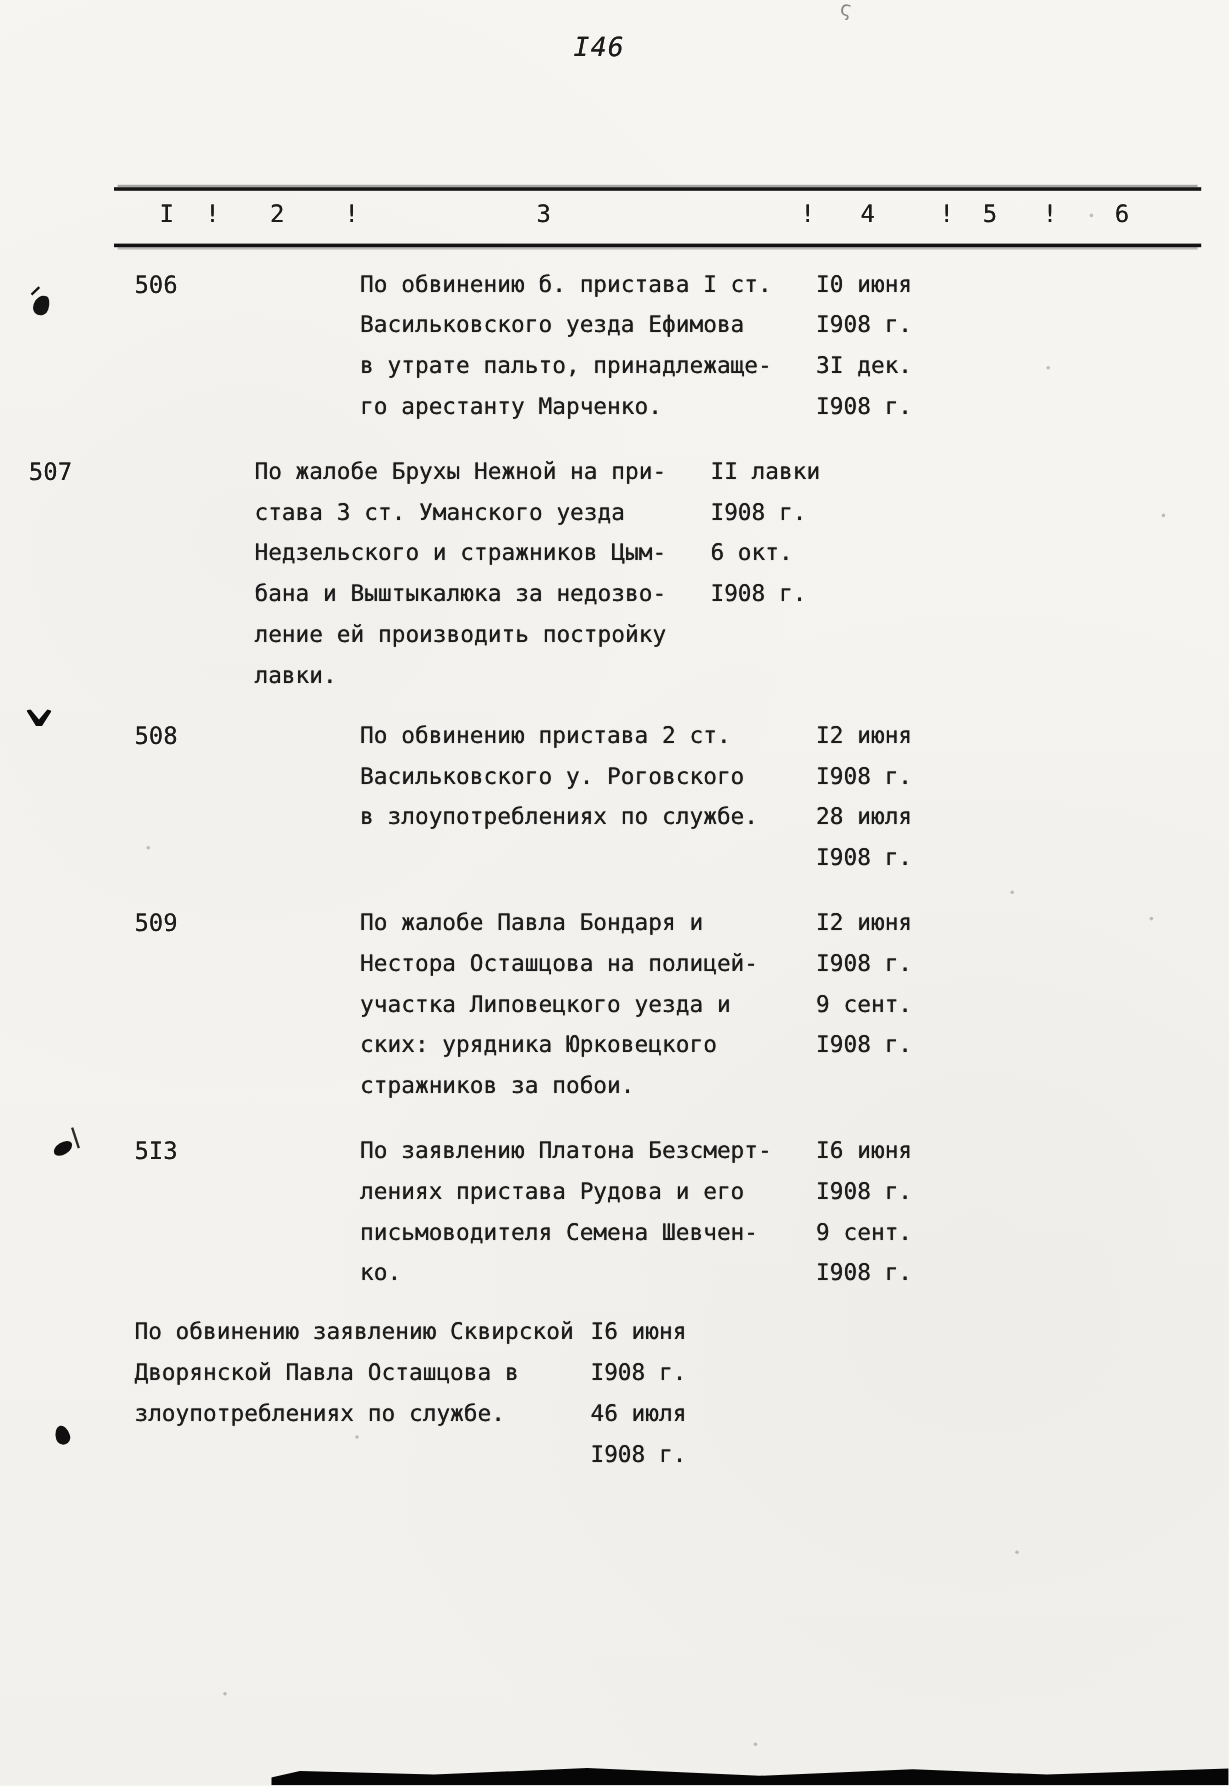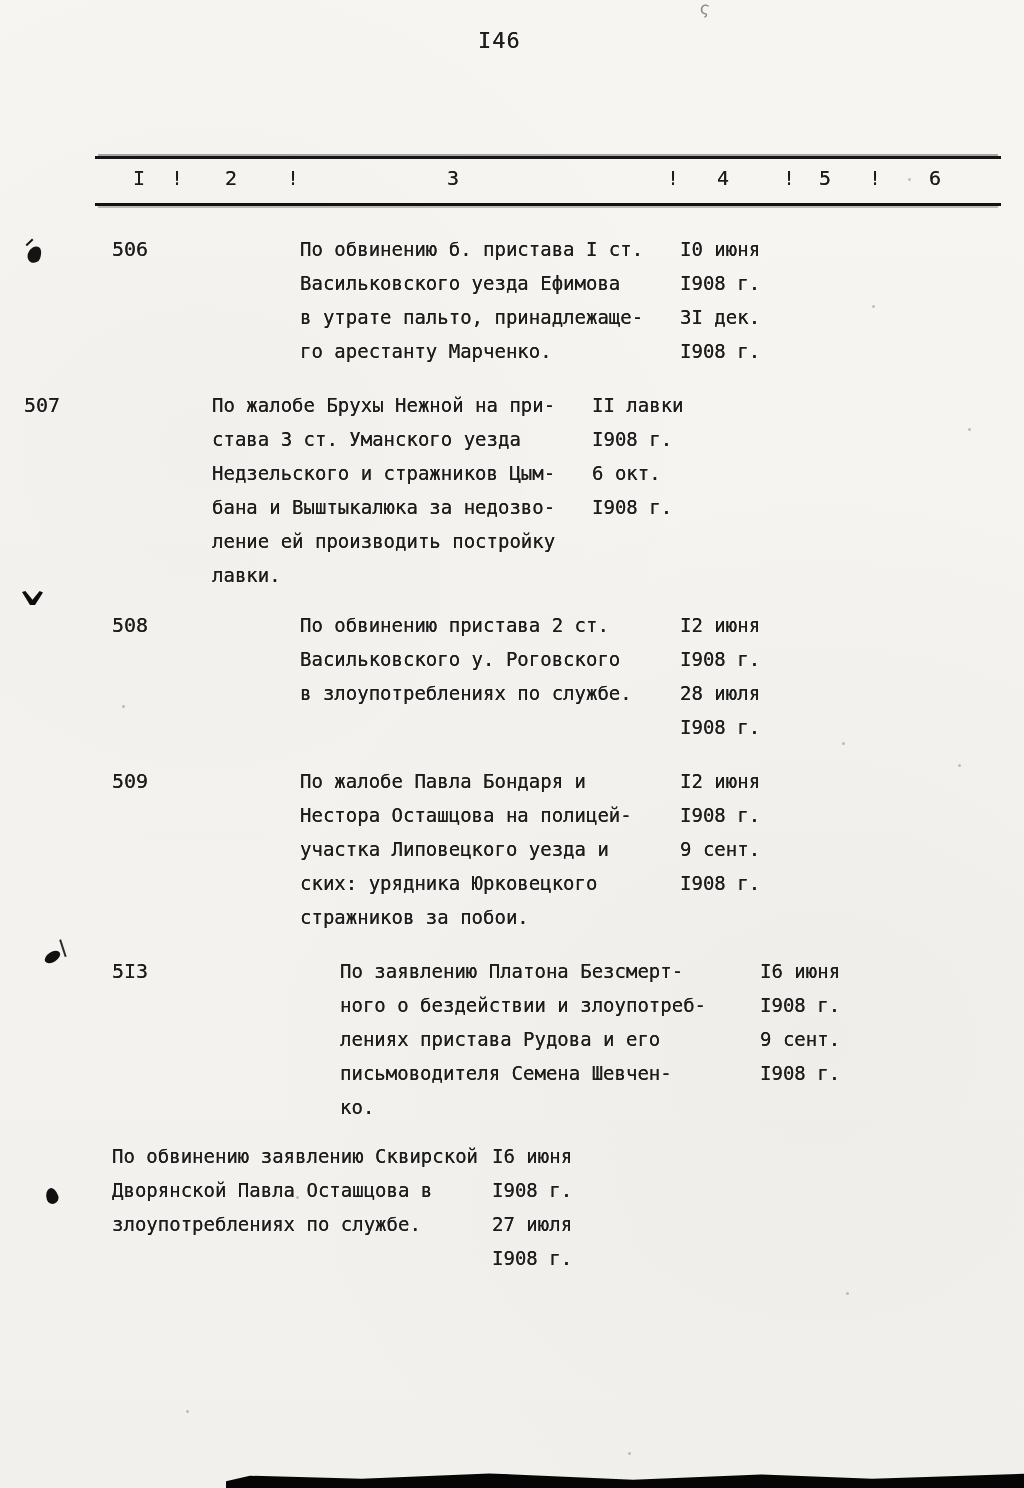--- a/index.html
+++ b/index.html
@@ -15,37 +15,38 @@
     background:
       radial-gradient(circle at 20% 30%, rgba(0,0,0,0.015), transparent 40%),
       radial-gradient(circle at 80% 70%, rgba(0,0,0,0.02), transparent 45%),
       linear-gradient(180deg, rgba(255,255,255,0.04), rgba(0,0,0,0.02));
   }
 
   .page-number{
     position:absolute;top:28px;left:478px;
     font-size:22px;letter-spacing:1px;
     text-shadow:0 0 .5px #333;
+    font-style:italic;
   }
 
   .table-header{
     position:absolute;top:156px;left:95px;width:906px;height:44px;
     border-top:3px solid #161616;
     border-bottom:3px solid #121212;
     box-shadow:0 -5px 0 -3px rgba(20,20,20,.35), 0 5px 0 -3px rgba(20,20,20,.25);
   }
   .table-header span{
     position:absolute;top:7px;font-size:20px;
     text-shadow:0 0 .5px #333;
   }
 
-  .entries{position:absolute;top:232px;left:0;width:996px;}
+  .entries{position:absolute;top:220px;left:0;width:996px;}
   .entry{display:flex;align-items:flex-start;padding-left:112px;margin-bottom:20px;}
   .entry:nth-child(2){margin-bottom:16px;padding-left:24px;}
-  .entry:nth-child(5){margin-bottom:15px;gap:40px;}
+  .entry:nth-child(5){margin-bottom:15px;}
   .col-num{flex:none;width:188px;font-size:20px;line-height:34px;text-shadow:0 0 .5px #333;}
   .col-desc{flex:none;width:380px;}
   .col-dates{flex:none;width:150px;}
   .line{white-space:pre;font-size:19px;line-height:34px;text-shadow:0 0 .6px #2a2a2a;}
 
   
   .squiggle{position:absolute;top:-2px;left:700px;color:#8a8a8a;font-size:17px;
     font-family:"DejaVu Sans",sans-serif;transform:rotate(8deg);}
   .ink{position:absolute;background:#141414;}
   .ink-1{left:28px;top:246px;width:13px;height:17px;border-radius:62% 38% 55% 45%/55% 60% 40% 45%;transform:rotate(18deg);}
@@ -148,21 +149,20 @@
         <div class="line">I908 г.</div>
         <div class="line">9 сент.</div>
         <div class="line">I908 г.</div>
       </div>
   </div>
 
   <div class="entry">
     <div class="col-num">5I3</div>
     <div class="col-desc">
         <div class="line">По заявлению Платона Безсмерт-</div>
-        <div class="line">ного о бездействии и злоупотреб-</div>
         <div class="line">лениях пристава Рудова и его</div>
         <div class="line">письмоводителя Семена Шевчен-</div>
         <div class="line">ко.</div>
       </div>
     <div class="col-dates">
         <div class="line">I6 июня</div>
         <div class="line">I908 г.</div>
         <div class="line">9 сент.</div>
         <div class="line">I908 г.</div>
       </div>
@@ -170,21 +170,21 @@
 
   <div class="entry">
     <div class="col-desc">
         <div class="line">По обвинению заявлению Сквирской</div>
         <div class="line">Дворянской Павла Осташцова в</div>
         <div class="line">злоупотреблениях по службе.</div>
       </div>
     <div class="col-dates">
         <div class="line">I6 июня</div>
         <div class="line">I908 г.</div>
-        <div class="line">27 июля</div>
+        <div class="line">46 июля</div>
         <div class="line">I908 г.</div>
       </div>
   </div>
 </div>
 
 <div class="ink ink-1"></div>
 <div class="ink ink-2"></div>
 <div class="ink ink-3"></div>
 <div class="ink ink-4"></div>
 

